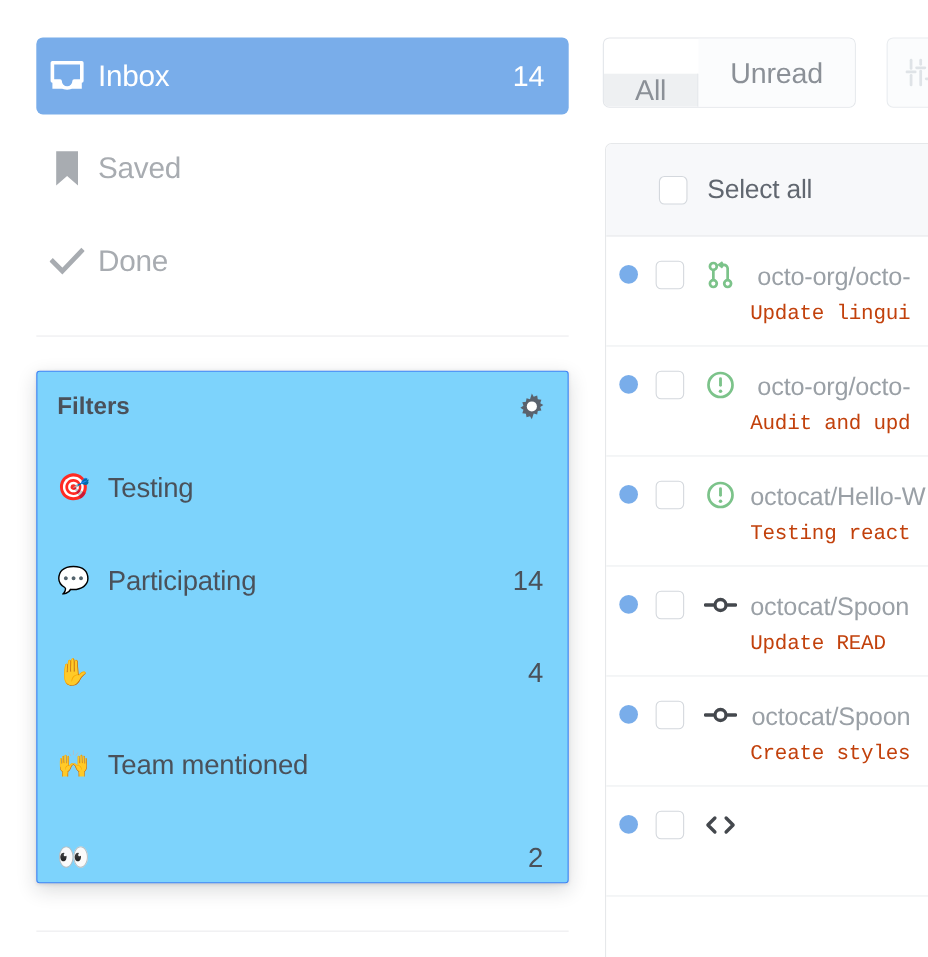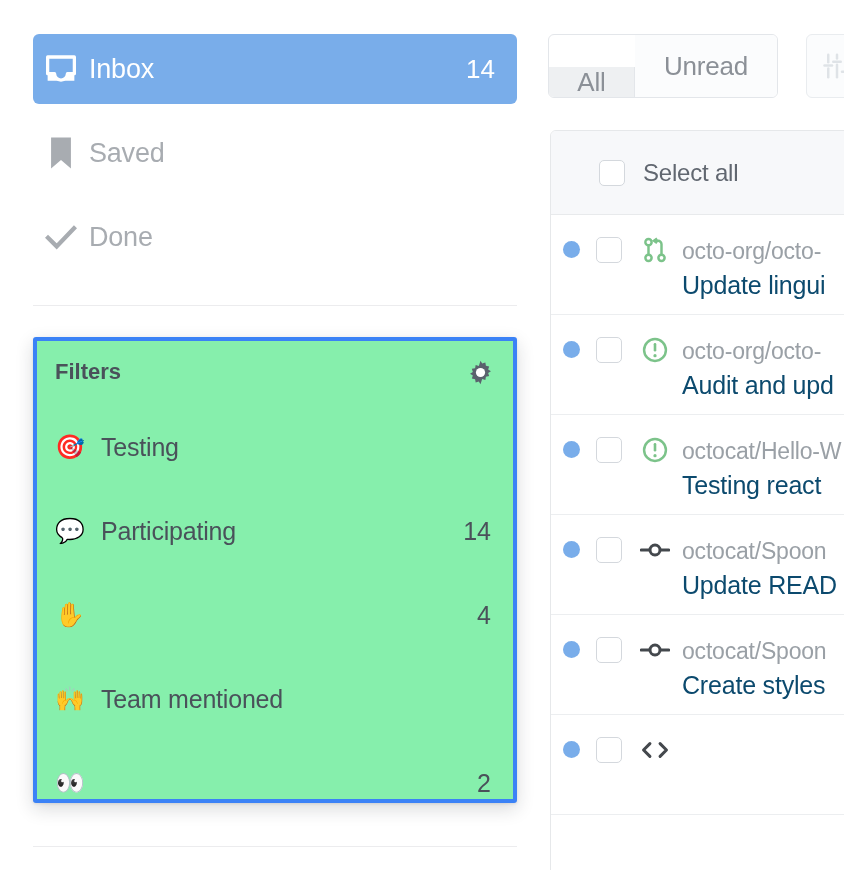--- a/index.html
+++ b/index.html
@@ -32,21 +32,21 @@
   #nav-done  { top:202px; }
   #nav-saved .nav-label, #nav-done .nav-label { color:#a8acb1; }
 
   .divider { position:absolute; left:33px; width:484px; height:1px; background:#ececee; }
   #divider-top { top:305px; }
   #divider-bottom { top:846px; }
 
   
   #filters-card {
     position:absolute; left:33px; top:337px; width:484px; height:466px;
-    background:#86efac; border:4px solid #3b82f6; border-radius:3px;
+    background:#7dd3fc; border:1px solid #3b82f6; border-radius:3px;
     box-shadow: 0 6px 18px rgba(27,31,35,0.16), 0 1px 3px rgba(27,31,35,0.10);
   }
   #filters-header {
     position:absolute; left:0; top:0; width:100%; height:62px;
     display:flex; align-items:center; padding:0 18px 0 18px;
   }
   #filters-title { font-size:22px; font-weight:bold; color:#4a515a; }
   #filters-gear { margin-left:auto; width:30px; height:30px; display:flex; align-items:center; justify-content:center; }
 
   .filter-item {
@@ -96,22 +96,22 @@
   .notif-row {
     height:100px; border-bottom:1px solid #eceef0;
     display:flex; align-items:flex-start; padding-top:22px; padding-left:12px;
     position:relative;
   }
   .unread-dot { width:17px; height:17px; border-radius:50%; background:#79ADEA; flex:0 0 17px; margin-top:4px; }
   .row-cb { margin-left:16px; margin-top:0; }
   .row-type-icon { width:34px; flex:0 0 34px; margin-left:16px; display:flex;
                    align-items:center; justify-content:center; height:26px; }
   .row-text { margin-left:10px; min-width:0; white-space:nowrap; }
-  .row-repo { font-size:23px; color:#9aa0a6; line-height:28px; letter-spacing:-0.2px; }
-  .row-title { font-size:25px; color:#0c4a6e; line-height:40px; letter-spacing:-0.2px; }
+  .row-repo { font-size:23px; color:#9aa0a6; line-height:28px; letter-spacing:-0.2px;text-align:right; }
+  .row-title { font-size:19px; color:#c2410c; line-height:40px; letter-spacing:-0.2px;font-family:Liberation Mono, monospace; }
 </style>
 </head>
 <body>
 
 <div id="root">
 
   <div id="sidebar">
 
     <div class="nav-item" id="nav-inbox">
       <span class="nav-icon">

